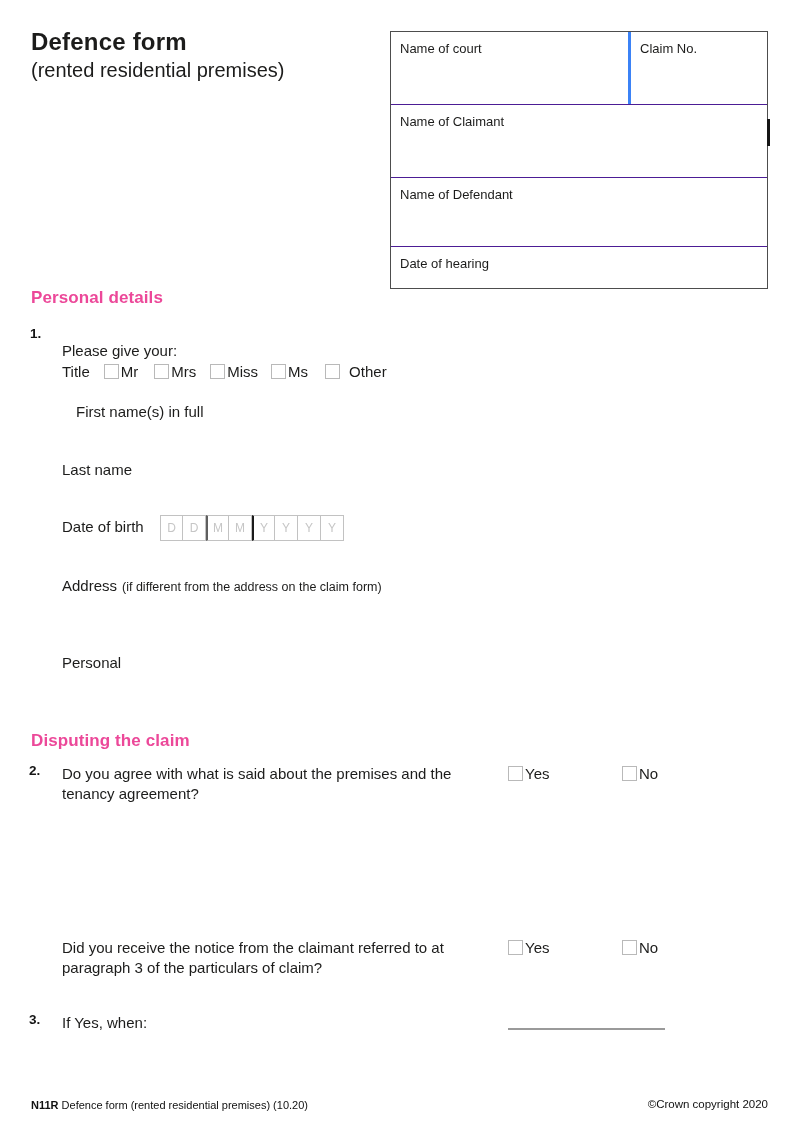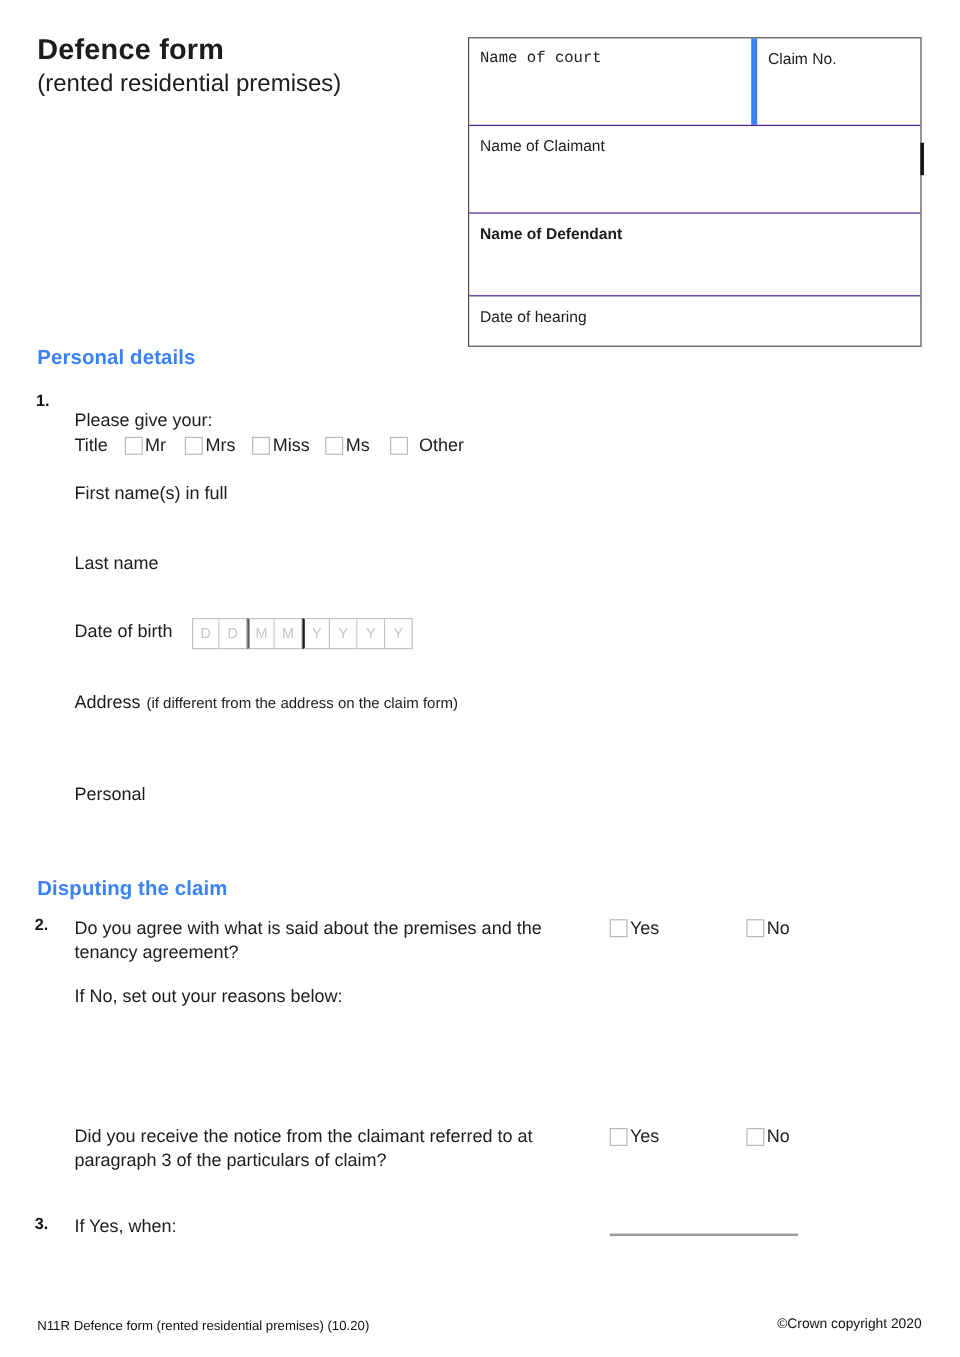--- a/index.html
+++ b/index.html
@@ -10,30 +10,30 @@
   }
   
   .form-title { position:absolute; left:31px; top:28px; font-size:24px; font-weight:bold; letter-spacing:0.2px; }
   .form-subtitle { position:absolute; left:31px; top:59px; font-size:20px; font-weight:normal; }
 
   
   .hdr-box { position:absolute; left:390px; top:31px; width:378px; height:258px; border:1px solid #4d4d4d; background:#fff; }
   .hdr-row { position:relative; width:100%; border-top:1px solid #4c1d95; }
   .hdr-row.first { border-top:none; display:flex; }
   .hdr-cell-label { font-size:13px; color:#1c1c1b; padding:9px 0 0 9px; }
-  .cell-court { width:240px; border-right:5px solid #3b82f6;font-family:Liberation Mono, monospace; }
+  .cell-court { width:240px; border-right:3px solid #3b82f6; }
   .cell-claim { flex:1; }
   .r1 { height:72px; }
   .r2 { height:73px; }
-  .r3 { height:69px;font-weight:bold; }
+  .r3 { height:69px; }
   .r4 { height:42px; }
   .artifact { position:absolute; right:-3px; top:14px; width:3px; height:27px; background:#161616; }
 
   
-  .section-heading { position:absolute; font-size:17px; font-weight:bold; color:#3b82f6; letter-spacing:0.1px; }
+  .section-heading { position:absolute; font-size:17px; font-weight:bold; color:#ec4899; letter-spacing:0.1px; }
   .num { position:absolute; font-size:13.5px; font-weight:bold; color:#141414; }
   .body-text { position:absolute; font-size:15px; color:#1c1c1b; }
 
   
   .cb { display:inline-block; width:15px; height:15px; border:1px solid #b9b9b9; background:#fff; flex:0 0 auto; }
   .cb-group { display:flex; align-items:center; }
   .cb-row { position:absolute; display:flex; align-items:center; }
   .cb-label { font-size:15px; margin-left:2px; white-space:nowrap; }
 
   
@@ -48,21 +48,21 @@
   .dob-cell.sep-dark { border-left:2px solid #1a1a1a; }
 
   .addr-note { font-size:12.5px; margin-left:5px; }
 
   .q-text { position:absolute; font-size:15px; line-height:19.5px; width:410px; color:#1c1c1b; }
 
   .write-line { position:absolute; border-top:2px solid #9a9a9a; }
 
   
   .footer-left { position:absolute; left:31px; top:1099px; font-size:11px; color:#111; }
-  .footer-left b { font-weight:normal; }
+  .footer-left b { font-weight:bold; }
   .footer-right { position:absolute; top:1098px; right:32px; font-size:11.5px; color:#111; }
 </style>
 </head>
 <body>
 
 <div class="page">
 
   <div class="form-title">Defence form</div>
   <div class="form-subtitle">(rented residential premises)</div>
 
@@ -109,21 +109,21 @@
     <span class="cb-group" style="margin-right:17px;">
       <span class="cb"></span>
       <span class="cb-label">Ms</span>
     </span>
     <span class="cb-group">
       <span class="cb"></span>
       <span class="cb-label" style="margin-left:9px;">Other</span>
     </span>
   </div>
 
-  <div class="body-text" style="left:62px; top:403px;">First name(s) in full</div>
+  <div class="body-text" style="left:76px; top:403px;">First name(s) in full</div>
   <div class="body-text" style="left:62px; top:461px;">Last name</div>
 
   <div class="body-text" style="left:62px; top:518px;">Date of birth</div>
   <div class="dob-strip">
     <span class="dob-cell">D</span>
     <span class="dob-cell">D</span>
     <span class="dob-cell sep-mid">M</span>
     <span class="dob-cell">M</span>
     <span class="dob-cell sep-dark">Y</span>
     <span class="dob-cell">Y</span>
@@ -144,21 +144,20 @@
 
   <div class="cb-row" style="left:508px; top:765px;">
     <span class="cb"></span>
     <span class="cb-label">Yes</span>
   </div>
   <div class="cb-row" style="left:622px; top:765px;">
     <span class="cb"></span>
     <span class="cb-label">No</span>
   </div>
 
-  <div class="body-text" style="left:62px; top:822px;">If No, set out your reasons below:</div>
 
   <div class="q-text" style="left:62px; top:938px;">Did you receive the notice from the claimant referred to at paragraph 3 of the particulars of claim?</div>
 
   <div class="cb-row" style="left:508px; top:939px;">
     <span class="cb"></span>
     <span class="cb-label">Yes</span>
   </div>
   <div class="cb-row" style="left:622px; top:939px;">
     <span class="cb"></span>
     <span class="cb-label">No</span>

